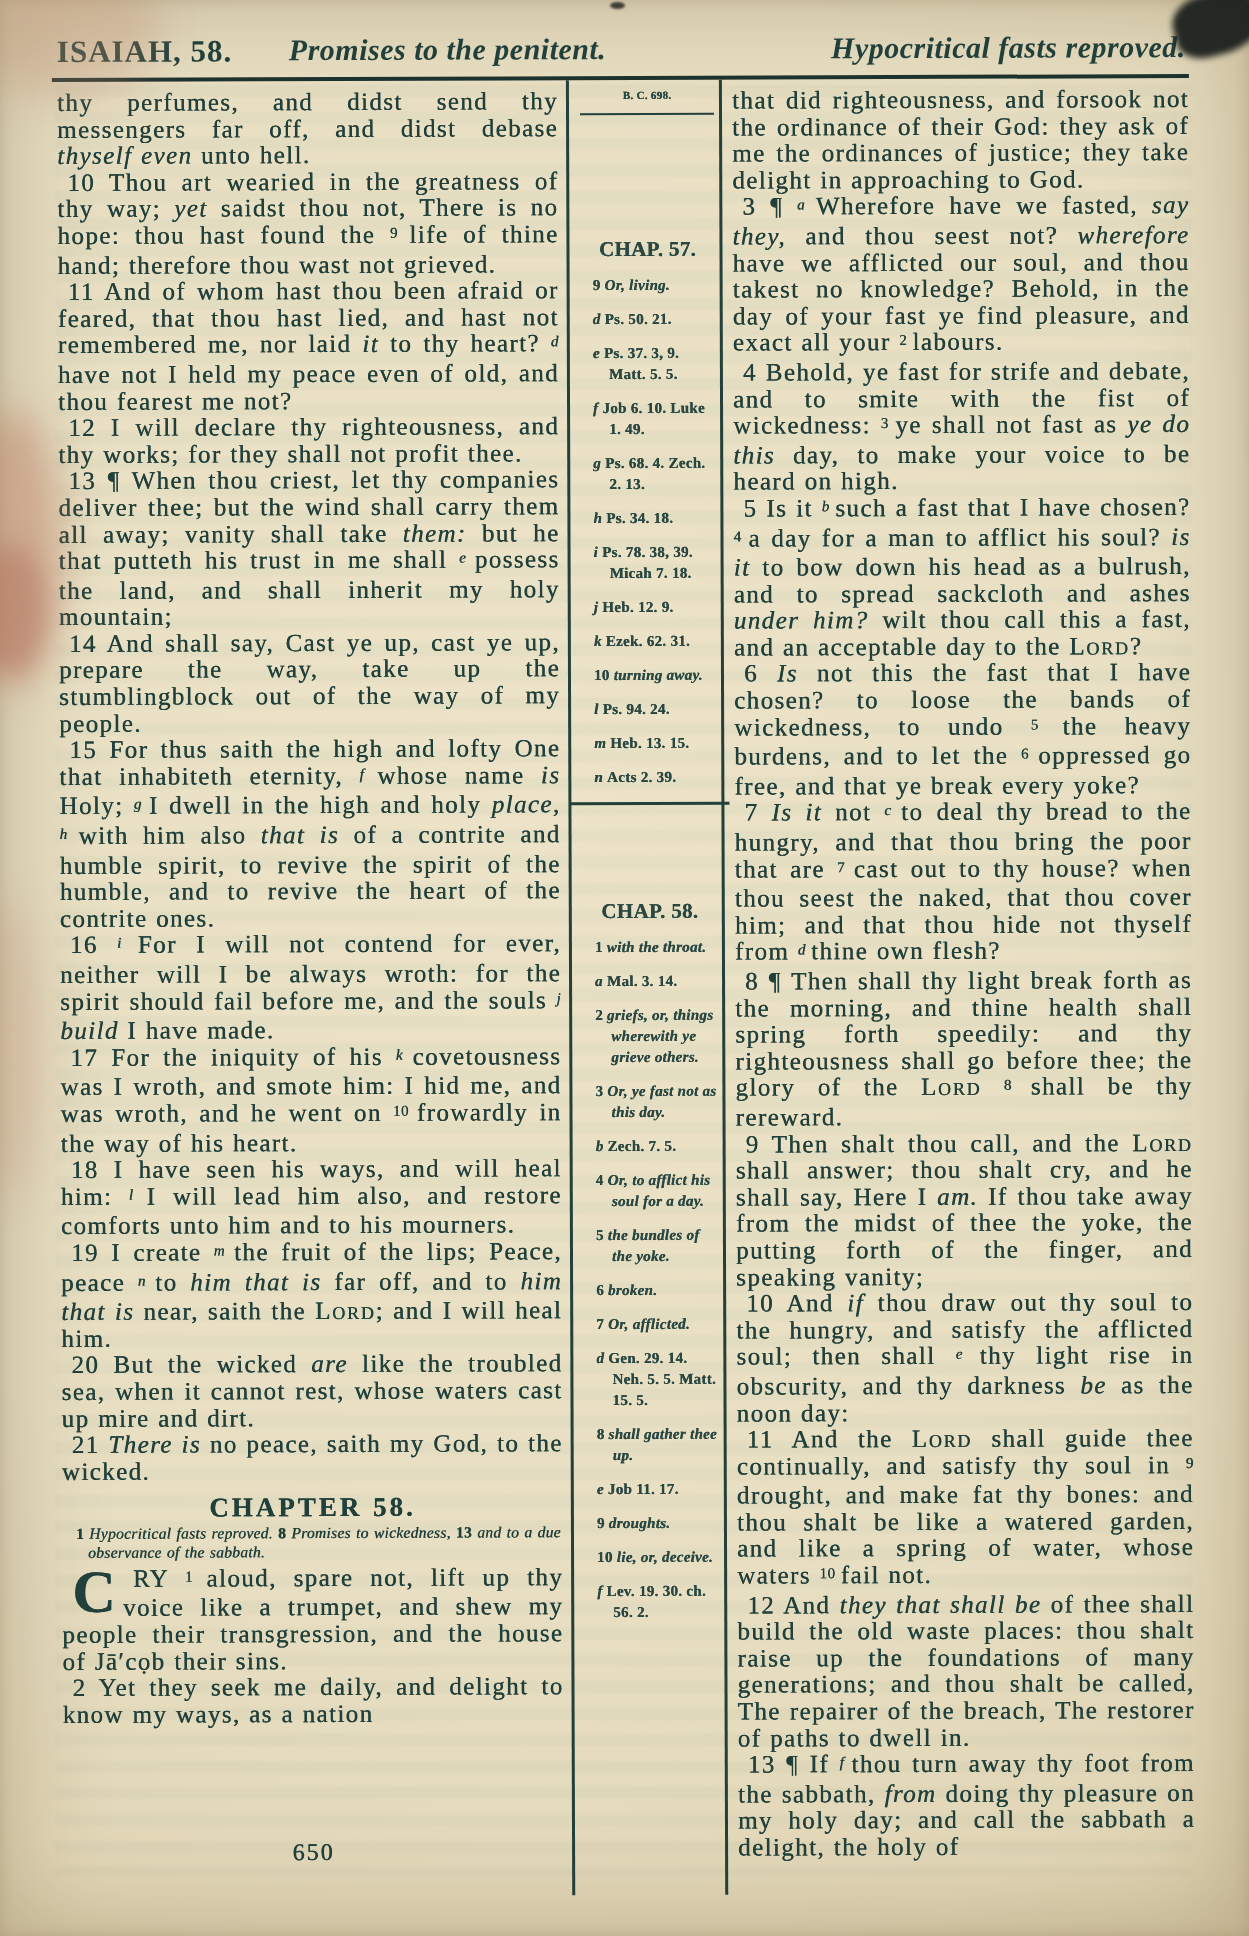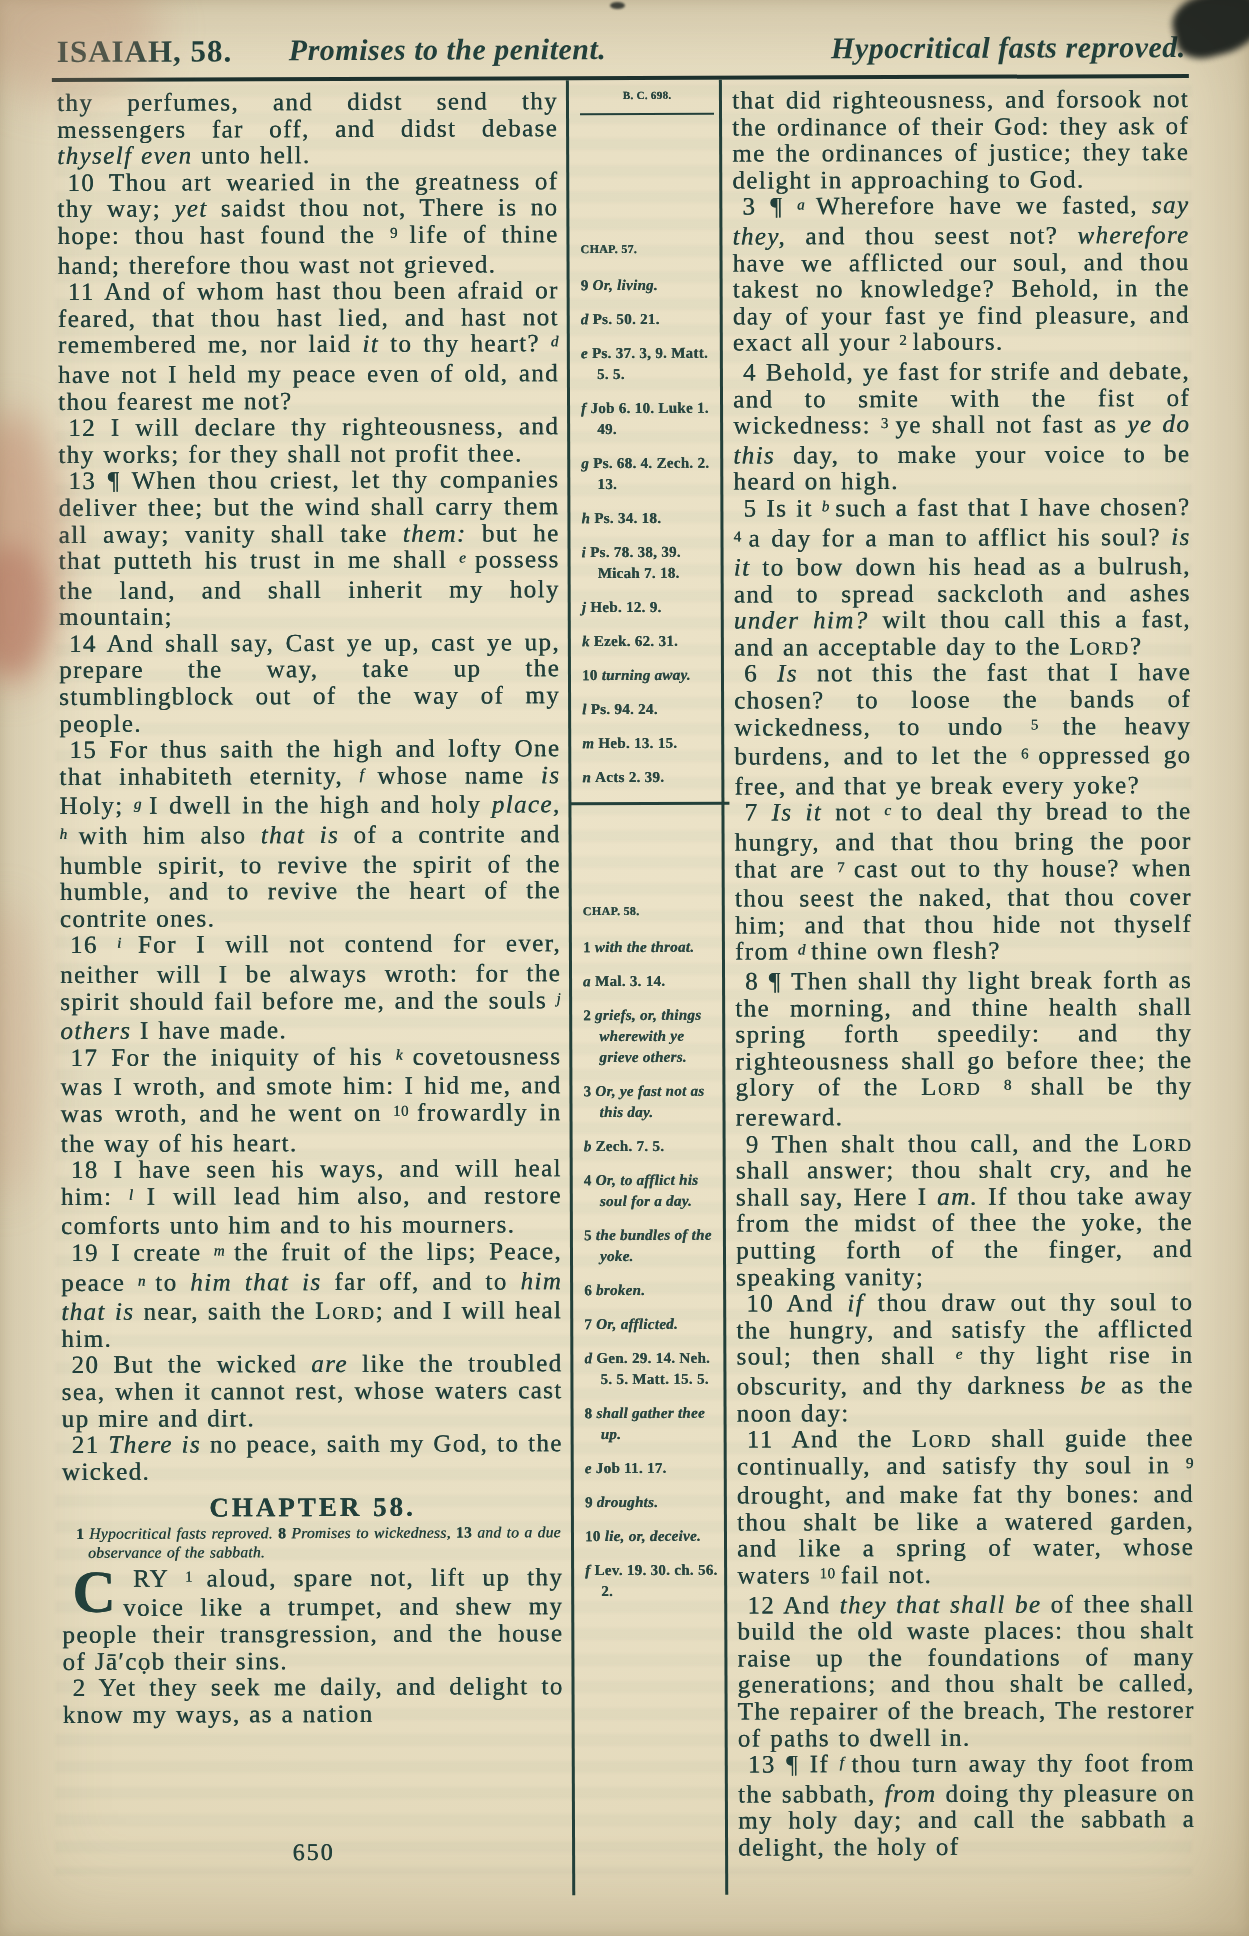--- a/index.html
+++ b/index.html
@@ -34,25 +34,25 @@
   .seg-u{font-size:15px;position:relative;top:-5px;letter-spacing:.5px;}
   .chapter-heading{margin:10px 0 2px 0;text-align:center;font-size:27px;font-weight:bold;letter-spacing:3px;text-indent:0;}
   .chapter-summary{margin:0 0 4px 0;font-size:15.5px;line-height:19px;letter-spacing:.3px;padding-left:26px;text-indent:-12px;text-align:left;}
   .chapter-summary .seg-i{letter-spacing:.3px;}
   .chapter-summary .seg-n{font-style:normal;font-weight:bold;}
   .dropcap{float:left;font-size:60px;line-height:49px;padding:2px 6px 0 0;font-weight:bold;}
   
   .col-mid{position:absolute;left:583px;top:85px;width:134px;font-size:15px;line-height:21px;letter-spacing:.3px;color:#2a4741;text-shadow:.3px 0 0 currentColor;}
   .bc-date{text-align:center;font-weight:bold;font-size:11px;}
   .bc-rule{height:2px;background:#23403a;margin:7px 0 0 0;}
-  .chap-label{text-align:left;font-weight:bold;font-size:12px;margin-bottom:15px;font-family:Liberation Serif, serif;}
+  .chap-label{text-align:center;font-weight:bold;font-size:21px;margin-bottom:15px;font-family:Liberation Serif, serif;}
   .margin-section.first .chap-label{margin-top:124px;}
   .mid-divider{height:2.5px;background:#23403a;margin:14px -13px 0 -13px;}
   .margin-section.second .chap-label{margin-top:96px;}
-  .margin-entry{margin:0 0 13px 0;padding-left:16px;text-indent:-16px;font-weight:bold;}
+  .margin-entry{margin:0 0 13px 12px;padding-left:16px;text-indent:-16px;font-weight:bold;}
   .margin-entry .marker{font-weight:bold;}
   .margin-entry .marker.it{font-style:italic;}
   .margin-entry .gloss{font-style:italic;}
   
   .page-number{position:absolute;left:60px;top:1838px;width:501px;text-align:center;font-size:24px;letter-spacing:2px;text-shadow:.4px 0 0 currentColor;}
   
   .stain{position:absolute;pointer-events:none;}
   .stain-topleft{left:-30px;top:-40px;width:190px;height:140px;background:rgba(188,138,108,.32);border-radius:50%;filter:blur(22px);}
   .stain-left-a{left:-38px;top:410px;width:100px;height:280px;background:rgba(186,118,94,.42);border-radius:50%;filter:blur(18px);}
   .stain-left-b{left:-26px;top:545px;width:74px;height:130px;background:rgba(172,98,78,.38);border-radius:50%;filter:blur(12px);}
@@ -81,21 +81,21 @@
     <div class="vrule right"></div>
 
     <div class="col col-left" id="col-left">
         <p class="body-para no-indent"><span class="seg-t">thy perfumes, and didst send thy messengers far off, and didst debase </span><span class="seg-i">thyself even</span><span class="seg-t"> unto hell.</span></p>
         <p class="body-para verse"><span class="seg-n">10 </span><span class="seg-t">Thou art wearied in the greatness of thy way; </span><span class="seg-i">yet</span><span class="seg-t"> saidst thou not, There is no hope: thou hast found the </span><span class="seg-u">9 </span><span class="seg-t">life of thine hand; therefore thou wast not grieved.</span></p>
         <p class="body-para verse"><span class="seg-n">11 </span><span class="seg-t">And of whom hast thou been afraid or feared, that thou hast lied, and hast not remembered me, nor laid </span><span class="seg-i">it</span><span class="seg-t"> to thy heart? </span><span class="seg-s">d </span><span class="seg-t">have not I held my peace even of old, and thou fearest me not?</span></p>
         <p class="body-para verse"><span class="seg-n">12 </span><span class="seg-t">I will declare thy righteousness, and thy works; for they shall not profit thee.</span></p>
         <p class="body-para verse"><span class="seg-n">13 ¶ </span><span class="seg-t">When thou criest, let thy companies deliver thee; but the wind shall carry them all away; vanity shall take </span><span class="seg-i">them:</span><span class="seg-t"> but he that putteth his trust in me shall </span><span class="seg-s">e </span><span class="seg-t">possess the land, and shall inherit my holy mountain;</span></p>
         <p class="body-para verse"><span class="seg-n">14 </span><span class="seg-t">And shall say, Cast ye up, cast ye up, prepare the way, take up the stumblingblock out of the way of my people.</span></p>
         <p class="body-para verse"><span class="seg-n">15 </span><span class="seg-t">For thus saith the high and lofty One that inhabiteth eternity, </span><span class="seg-s">f </span><span class="seg-t">whose name </span><span class="seg-i">is</span><span class="seg-t"> Holy; </span><span class="seg-s">g </span><span class="seg-t">I dwell in the high and holy </span><span class="seg-i">place,</span><span class="seg-t"> </span><span class="seg-s">h </span><span class="seg-t">with him also </span><span class="seg-i">that is</span><span class="seg-t"> of a contrite and humble spirit, to revive the spirit of the humble, and to revive the heart of the contrite ones.</span></p>
-        <p class="body-para verse"><span class="seg-n">16 </span><span class="seg-s">i </span><span class="seg-t">For I will not contend for ever, neither will I be always wroth: for the spirit should fail before me, and the souls </span><span class="seg-s">j </span><span class="seg-i">others</span><span class="seg-t"> I have made.</span></p>
+        <p class="body-para verse"><span class="seg-n">16 </span><span class="seg-s">i </span><span class="seg-t">For I will not contend for ever, neither will I be always wroth: for the spirit should fail before me, and the souls </span><span class="seg-s">j </span><span class="seg-i">build</span><span class="seg-t"> I have made.</span></p>
         <p class="body-para verse"><span class="seg-n">17 </span><span class="seg-t">For the iniquity of his </span><span class="seg-s">k </span><span class="seg-t">covetousness was I wroth, and smote him: I hid me, and was wroth, and he went on </span><span class="seg-u">10 </span><span class="seg-t">frowardly in the way of his heart.</span></p>
         <p class="body-para verse"><span class="seg-n">18 </span><span class="seg-t">I have seen his ways, and will heal him: </span><span class="seg-s">l </span><span class="seg-t">I will lead him also, and restore comforts unto him and to his mourners.</span></p>
         <p class="body-para verse"><span class="seg-n">19 </span><span class="seg-t">I create </span><span class="seg-s">m </span><span class="seg-t">the fruit of the lips; Peace, peace </span><span class="seg-s">n </span><span class="seg-t">to </span><span class="seg-i">him that is</span><span class="seg-t"> far off, and to </span><span class="seg-i">him that is</span><span class="seg-t"> near, saith the </span><span class="seg-sc">Lord</span><span class="seg-t">; and I will heal him.</span></p>
         <p class="body-para verse"><span class="seg-n">20 </span><span class="seg-t">But the wicked </span><span class="seg-i">are</span><span class="seg-t"> like the troubled sea, when it cannot rest, whose waters cast up mire and dirt.</span></p>
         <p class="body-para verse"><span class="seg-n">21 </span><span class="seg-i">There is</span><span class="seg-t"> no peace, saith my God, to the wicked.</span></p>
         <h2 class="chapter-heading">CHAPTER 58.</h2>
         <p class="chapter-summary"><span class="seg-n">1 </span><span class="seg-i">Hypocritical fasts reproved. </span><span class="seg-n">8 </span><span class="seg-i">Promises to wickedness, </span><span class="seg-n">13 </span><span class="seg-i">and to a due observance of the sabbath.</span></p>
         <p class="body-para verse"><span class="dropcap">C</span><span class="seg-t">RY </span><span class="seg-u">1 </span><span class="seg-t">aloud, spare not, lift up thy voice like a trumpet, and shew my people their transgression, and the house of Jā′cọb their sins.</span></p>
         <p class="body-para verse"><span class="seg-n">2 </span><span class="seg-t">Yet they seek me daily, and delight to know my ways, as a nation</span></p>
       </div>

